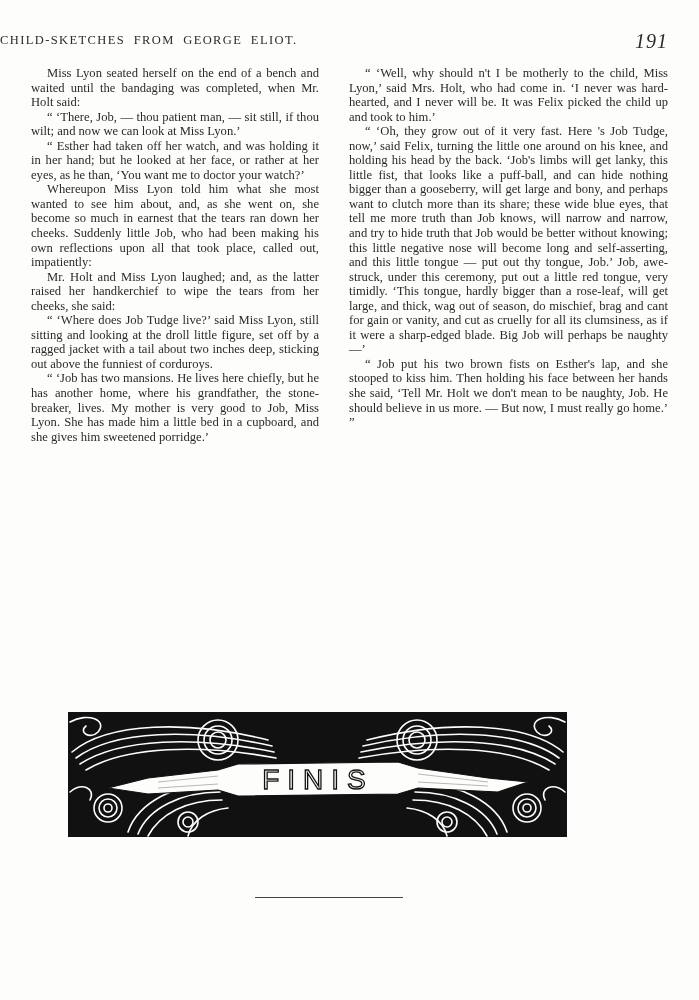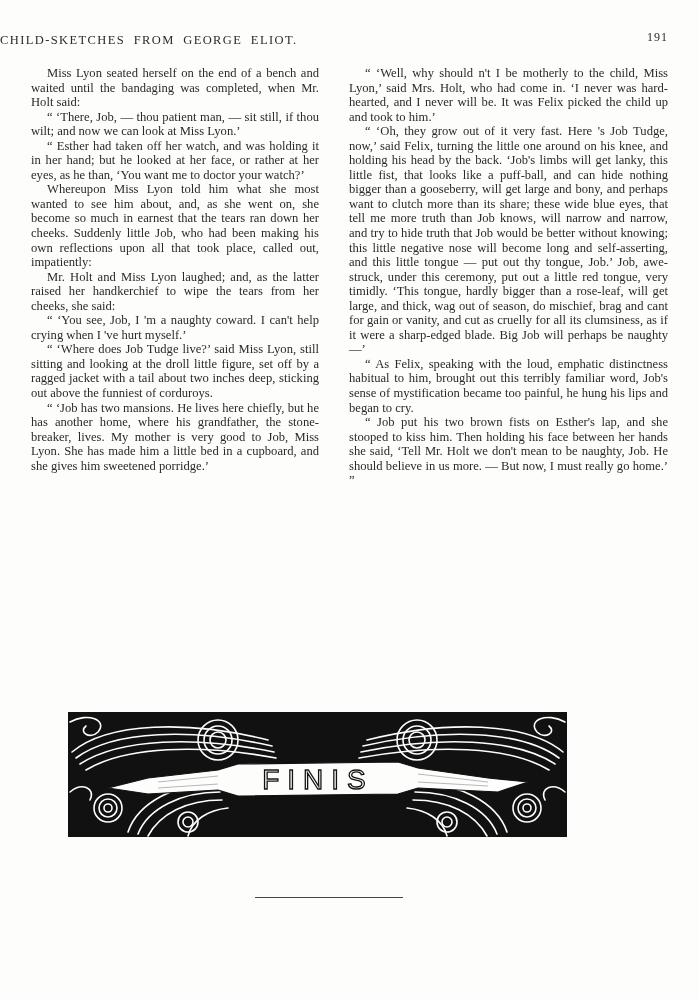--- a/index.html
+++ b/index.html
@@ -15,21 +15,21 @@
     position: absolute; top: 33px; left: 0; width: 699px; height: 20px;
   }
   .running-title {
     position: absolute; left: 0; width: 699px; top: 0;
     text-align: left;
     font-size: 12.5px; letter-spacing: 1.4px;
     word-spacing: 4px;
   }
   .page-number {
     position: absolute; right: 31px; top: -3px;
-    font-size: 12px; letter-spacing: 1px;
+    font-size: 20px; letter-spacing: 1px; font-style: italic;
   }
   .column {
     position: absolute; top: 66px;
     font-size: 12.6px; line-height: 14.55px;
     text-align: justify;
     hyphens: manual;
   }
   .col-left { left: 31px; width: 288px; }
   .col-right { left: 349px; width: 319px; }
   .column p { margin: 0; text-indent: 16px; }
@@ -53,29 +53,27 @@
   <div class="running-title">CHILD-SKETCHES FROM GEORGE ELIOT.</div>
   <div class="page-number">191</div>
 </div>
 
 <div class="column col-left">
   <p>Miss Lyon seated herself on the end of a bench and waited until the bandaging was completed, when Mr. Holt said:</p>
   <p>“ ‘There, Job, — thou patient man, — sit still, if thou wilt; and now we can look at Miss Lyon.’</p>
   <p>“ Esther had taken off her watch, and was holding it in her hand; but he looked at her face, or rather at her eyes, as he than, ‘You want me to doctor your watch?’</p>
   <p>Whereupon Miss Lyon told him what she most wanted to see him about, and, as she went on, she become so much in earnest that the tears ran down her cheeks.  Suddenly little Job, who had been making his own reflections upon all that took place, called out, impatiently:</p>
   <p>Mr. Holt and Miss Lyon laughed; and, as the latter raised her handkerchief to wipe the tears from her cheeks, she said:</p>
-  <p>“ ‘You see, Job, I 'm a naughty coward.  I can't help crying when I 've hurt myself.’</p>
   <p>“ ‘Where does Job Tudge live?’ said Miss Lyon, still sitting and looking at the droll little fig­ure, set off by a ragged jacket with a tail about two inches deep, sticking out above the funniest of corduroys.</p>
   <p>“ ‘Job has two mansions.  He lives here chiefly, but he has another home, where his grandfather, the stone-breaker, lives.  My mother is very good to Job, Miss Lyon.  She has made him a little bed in a cupboard, and she gives him sweetened por­ridge.’</p>
 </div>
 
 <div class="column col-right">
   <p>“ ‘Well, why should n't I be motherly to the child, Miss Lyon,’ said Mrs. Holt, who had come in.  ‘I never was hard-hearted, and I never will be.  It was Felix picked the child up and took to him.’</p>
   <p>“ ‘Oh, they grow out of it very fast.  Here 's Job Tudge, now,’ said Felix, turning the little one around on his knee, and holding his head by the back.  ‘Job's limbs will get lanky, this little fist, that looks like a puff-ball, and can hide nothing bigger than a gooseberry, will get large and bony, and perhaps want to clutch more than its share; these wide blue eyes, that tell me more truth than Job knows, will narrow and narrow, and try to hide truth that Job would be better without knowing; this little negative nose will become long and self-asserting, and this little tongue — put out thy tongue, Job.’  Job, awe-struck, under this cere­mony, put out a little red tongue, very timidly. ‘This tongue, hardly bigger than a rose-leaf, will get large, and thick, wag out of season, do mis­chief, brag and cant for gain or vanity, and cut as cruelly for all its clumsiness, as if it were a sharp-edged blade.  Big Job will perhaps be naughty —’</p>
-  <p>“ As Felix, speaking with the loud, emphatic distinctness habitual to him, brought out this ter­ribly familiar word, Job's sense of mystification became too painful, he hung his lips and began to cry.</p>
   <p>“ Job put his two brown fists on Esther's lap, and she stooped to kiss him.  Then holding his face between her hands she said, ‘Tell Mr. Holt we don't mean to be naughty, Job.  He should believe in us more. — But now, I must really go home.’ ”</p>
 </div>
 
 <div class="ornament">
   <svg width="499" height="125" viewBox="0 0 499 125">
     <g fill="none" stroke="#fdfdfb" stroke-width="1.6" stroke-linecap="round">
 
       <path d="M4 40 C40 10, 120 8, 200 28"></path>
       <path d="M8 46 C46 18, 124 16, 204 34"></path>
       <path d="M12 52 C52 26, 128 24, 206 40"></path>

